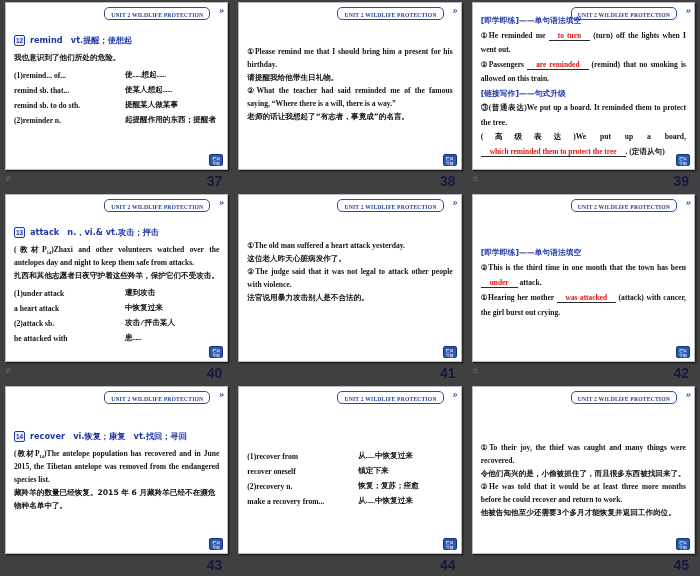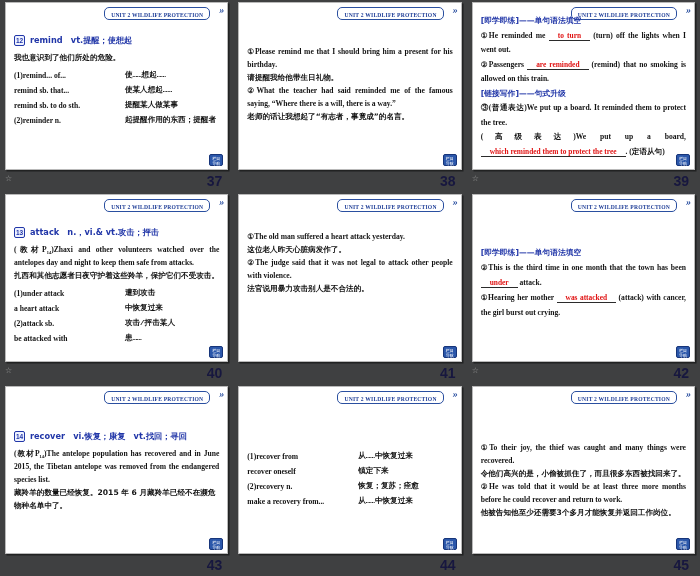--- a/index.html
+++ b/index.html
@@ -21,21 +21,21 @@
   .word-title { color: #2136a8; font-weight: bold; font-size: 8.2px; font-family: "DejaVu Sans", "Liberation Serif", serif; }
   .pairs { display: grid; grid-template-columns: 54% 46%; row-gap: 4px; margin-top: 6px; line-height: 11px; }
   .pl { font-size: 7.6px; font-weight: bold; color: #121212; }
   .pr { font-size: 7.6px; font-weight: bold; color: #121212; font-family: Liberation Mono, monospace; }
   .blank { color: #e01212; border-bottom: 1px solid #2b2b2b; padding: 0 9px; font-size: 7.4px; font-weight: bold; white-space: nowrap; }
   .q { font-size: 7.6px; font-weight: bold; color: #121212; text-align: justify; }
   .pad-word { padding-top: 32px; }
   .pad-38 { padding-top: 42px; }
   .pad-39 { padding-top: 11px; }
   .pad-39 p { line-height: 14.5px; }
-  .pad-41 { padding-top: 35px; }
+  .pad-41 { padding-top: 44px; }
   .pad-42 { padding-top: 50px; }
   .pad-42 p { line-height: 15px; }
   .pad-44 { padding-top: 58px; }
   .pad-45 { padding-top: 54px; }
   .navbtn { position: absolute; right: 4px; bottom: 3px; width: 14px; height: 12px; background: #2b57aa; border: 1px solid #17357a; border-radius: 2px; color: #fff; font-size: 4px; line-height: 5px; text-align: center; font-family: "DejaVu Sans", sans-serif; padding-top: 1px; cursor: pointer; }
   .page-num { position: absolute; right: 11px; top: 173px; color: #17173f; font-weight: bold; font-size: 14px; font-family: "Liberation Sans", sans-serif; }
   .star { position: absolute; left: 5px; top: 174px; color: #9c9c9c; font-size: 8px; font-family: "DejaVu Sans", sans-serif; line-height: 9px; }
 </style>
 </head>
 <body>

